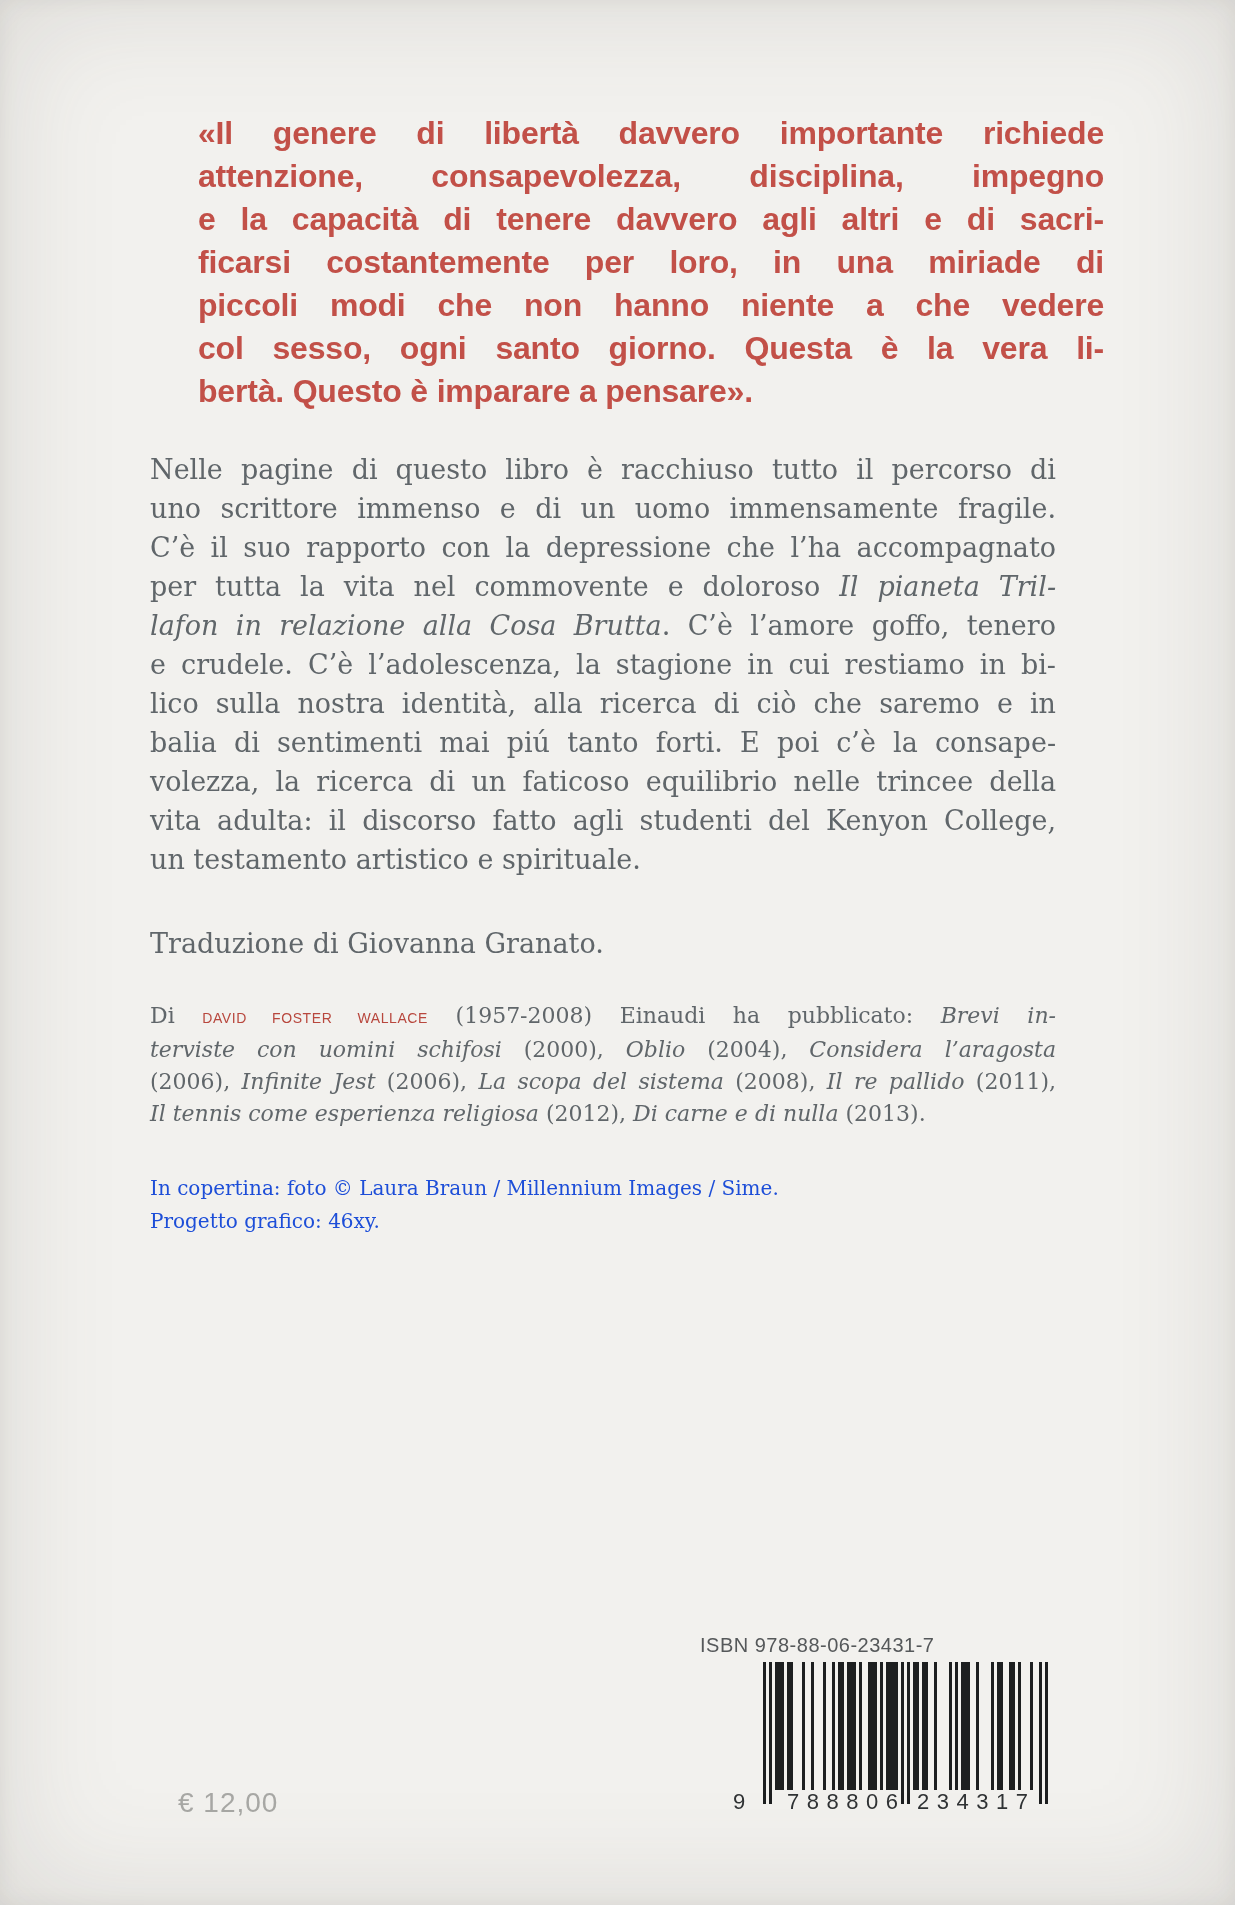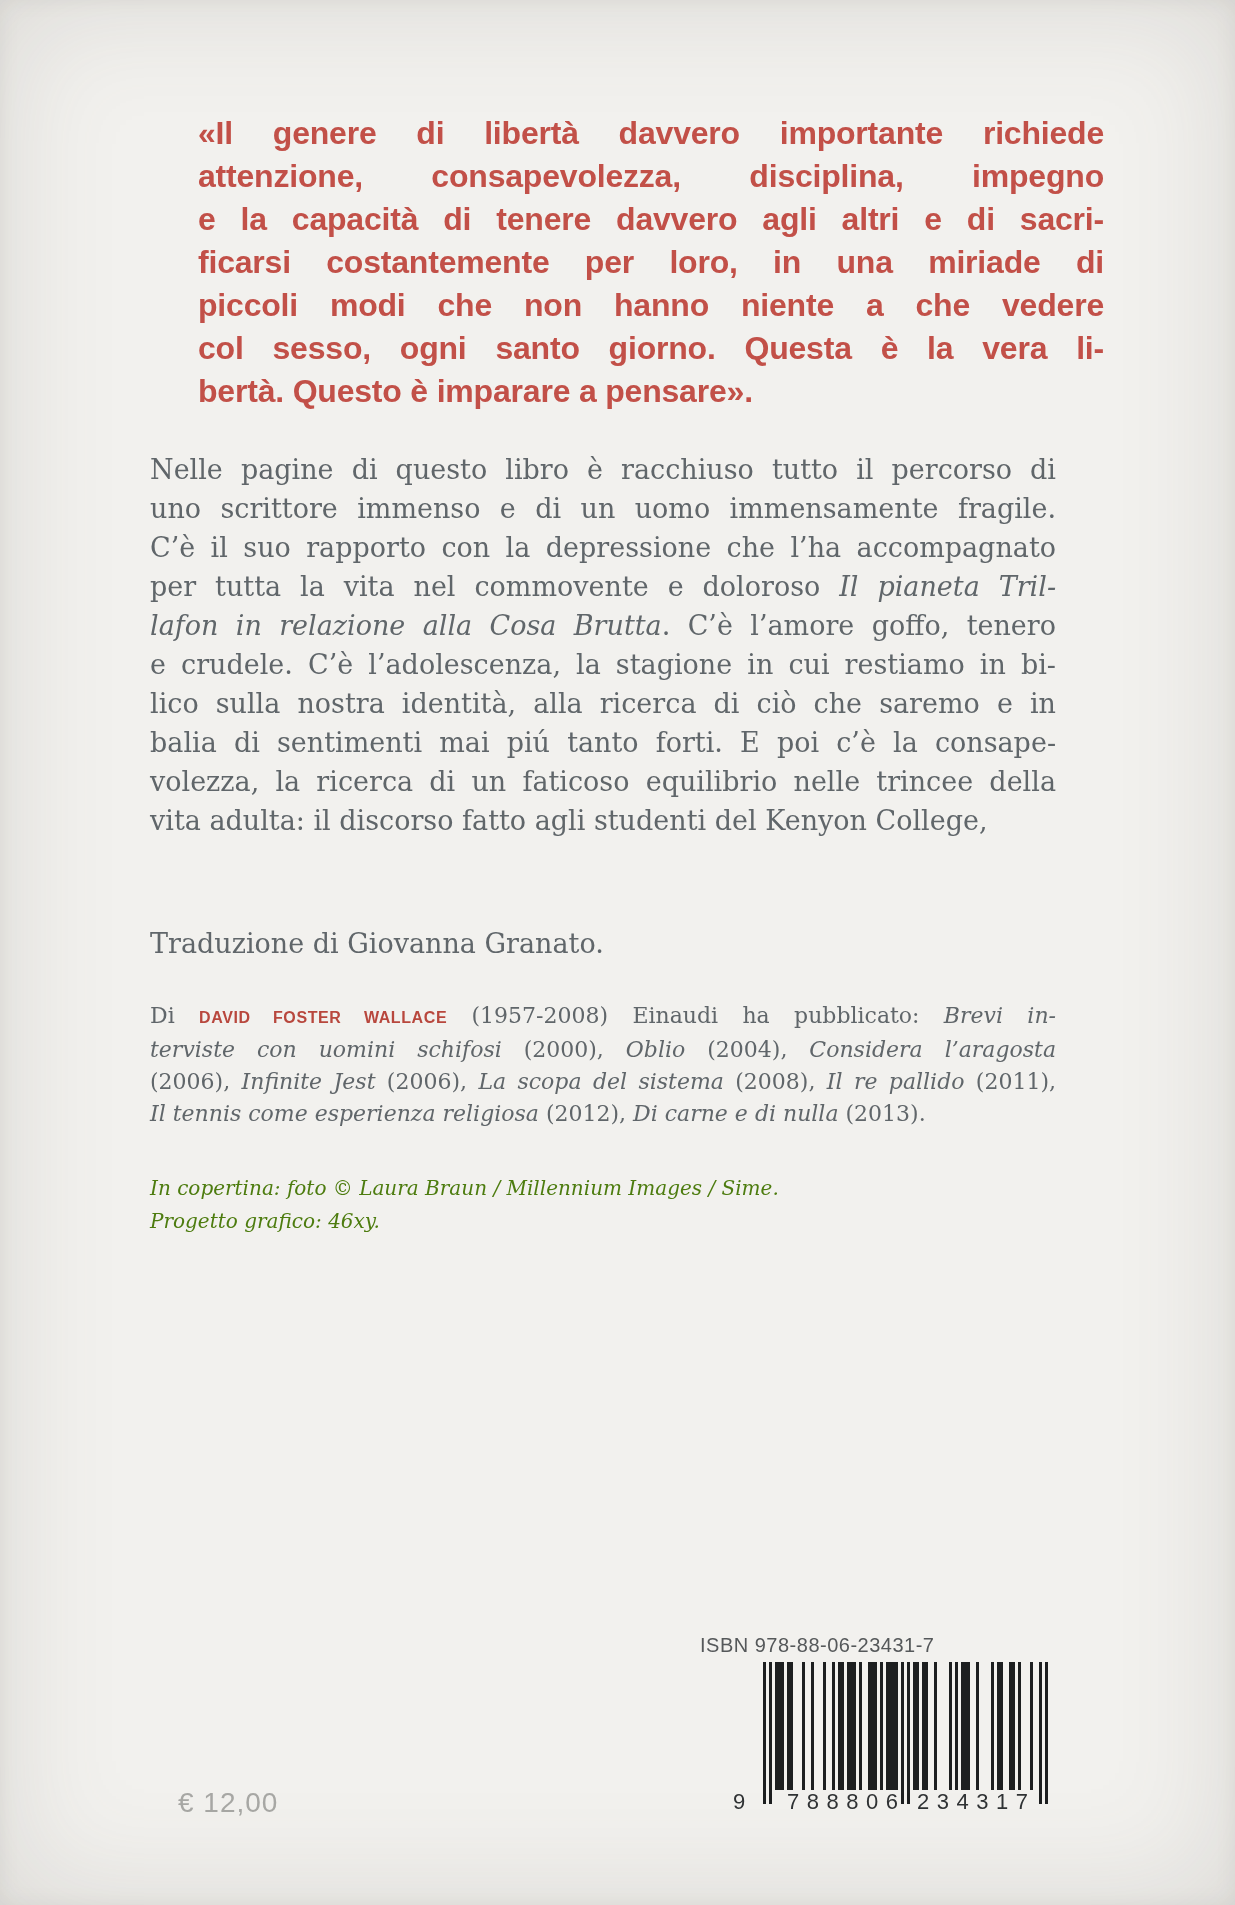--- a/index.html
+++ b/index.html
@@ -41,32 +41,31 @@
   }
   #bibliography {
     top:1000px;
     font-size:22px;
     line-height:32px;
     color:var(--text-gray,#60666a);
   }
   .run-i { font-style:italic; }
   .run-b {
     font-family:"Liberation Sans",sans-serif;
-    font-weight:700;
+    font-weight:400;
     font-style:normal;
-    font-size:16px;
+    font-size:14px;
     letter-spacing:.6px;
     color:var(--accent-red,#b8473d);
   }
   #credits {
     top:1172px;
     font-size:20px;
     line-height:33px;
-    color:#4d7c0f;
-    font-style:italic;
+    color:#1d4ed8;
   }
   #isbn-label {
     position:absolute; left:700px; top:1634px; width:380px;
     text-align:left;
     font-family:"Liberation Sans",sans-serif;
     font-size:20px; letter-spacing:.5px;
     color:#55585a;
   }
   #barcode-svg { position:absolute; left:763px; top:1662px; fill:#1d1f20; }
   .bc-digit {
@@ -103,20 +102,21 @@
       <div class="tline"><span>Nelle pagine di questo libro è racchiuso tutto il percorso di</span></div>
       <div class="tline"><span>uno scrittore immenso e di un uomo immensamente fragile.</span></div>
       <div class="tline"><span>C’è il suo rapporto con la depressione che l’ha accompagnato</span></div>
       <div class="tline"><span>per tutta la vita nel commovente e doloroso </span><span class="run-i">Il pianeta Tril-</span></div>
       <div class="tline"><span class="run-i">lafon in relazione alla Cosa Brutta</span><span>. C’è l’amore goffo, tenero</span></div>
       <div class="tline"><span>e crudele. C’è l’adolescenza, la stagione in cui restiamo in bi-</span></div>
       <div class="tline"><span>lico sulla nostra identità, alla ricerca di ciò che saremo e in</span></div>
       <div class="tline"><span>balia di sentimenti mai piú tanto forti. E poi c’è la consape-</span></div>
       <div class="tline"><span>volezza, la ricerca di un faticoso equilibrio nelle trincee della</span></div>
       <div class="tline"><span>vita adulta: il discorso fatto agli studenti del Kenyon College,</span></div>
+      <div class="tline"><span>un testamento artistico e spirituale.</span></div>
     </div>
 
   <div id="translation" class="block">Traduzione di Giovanna Granato.</div>
 
   <div id="bibliography" class="block just">
       <div class="tline"><span>Di </span><span class="run-b">DAVID FOSTER WALLACE</span><span> (1957-2008) Einaudi ha pubblicato: </span><span class="run-i">Brevi in-</span></div>
       <div class="tline"><span class="run-i">terviste con uomini schifosi</span><span> (2000), </span><span class="run-i">Oblio</span><span> (2004), </span><span class="run-i">Considera l’aragosta</span></div>
       <div class="tline"><span>(2006), </span><span class="run-i">Infinite Jest</span><span> (2006), </span><span class="run-i">La scopa del sistema</span><span> (2008), </span><span class="run-i">Il re pallido</span><span> (2011),</span></div>
       <div class="tline"><span class="run-i">Il tennis come esperienza religiosa</span><span> (2012), </span><span class="run-i">Di carne e di nulla</span><span> (2013).</span></div>
     </div>

